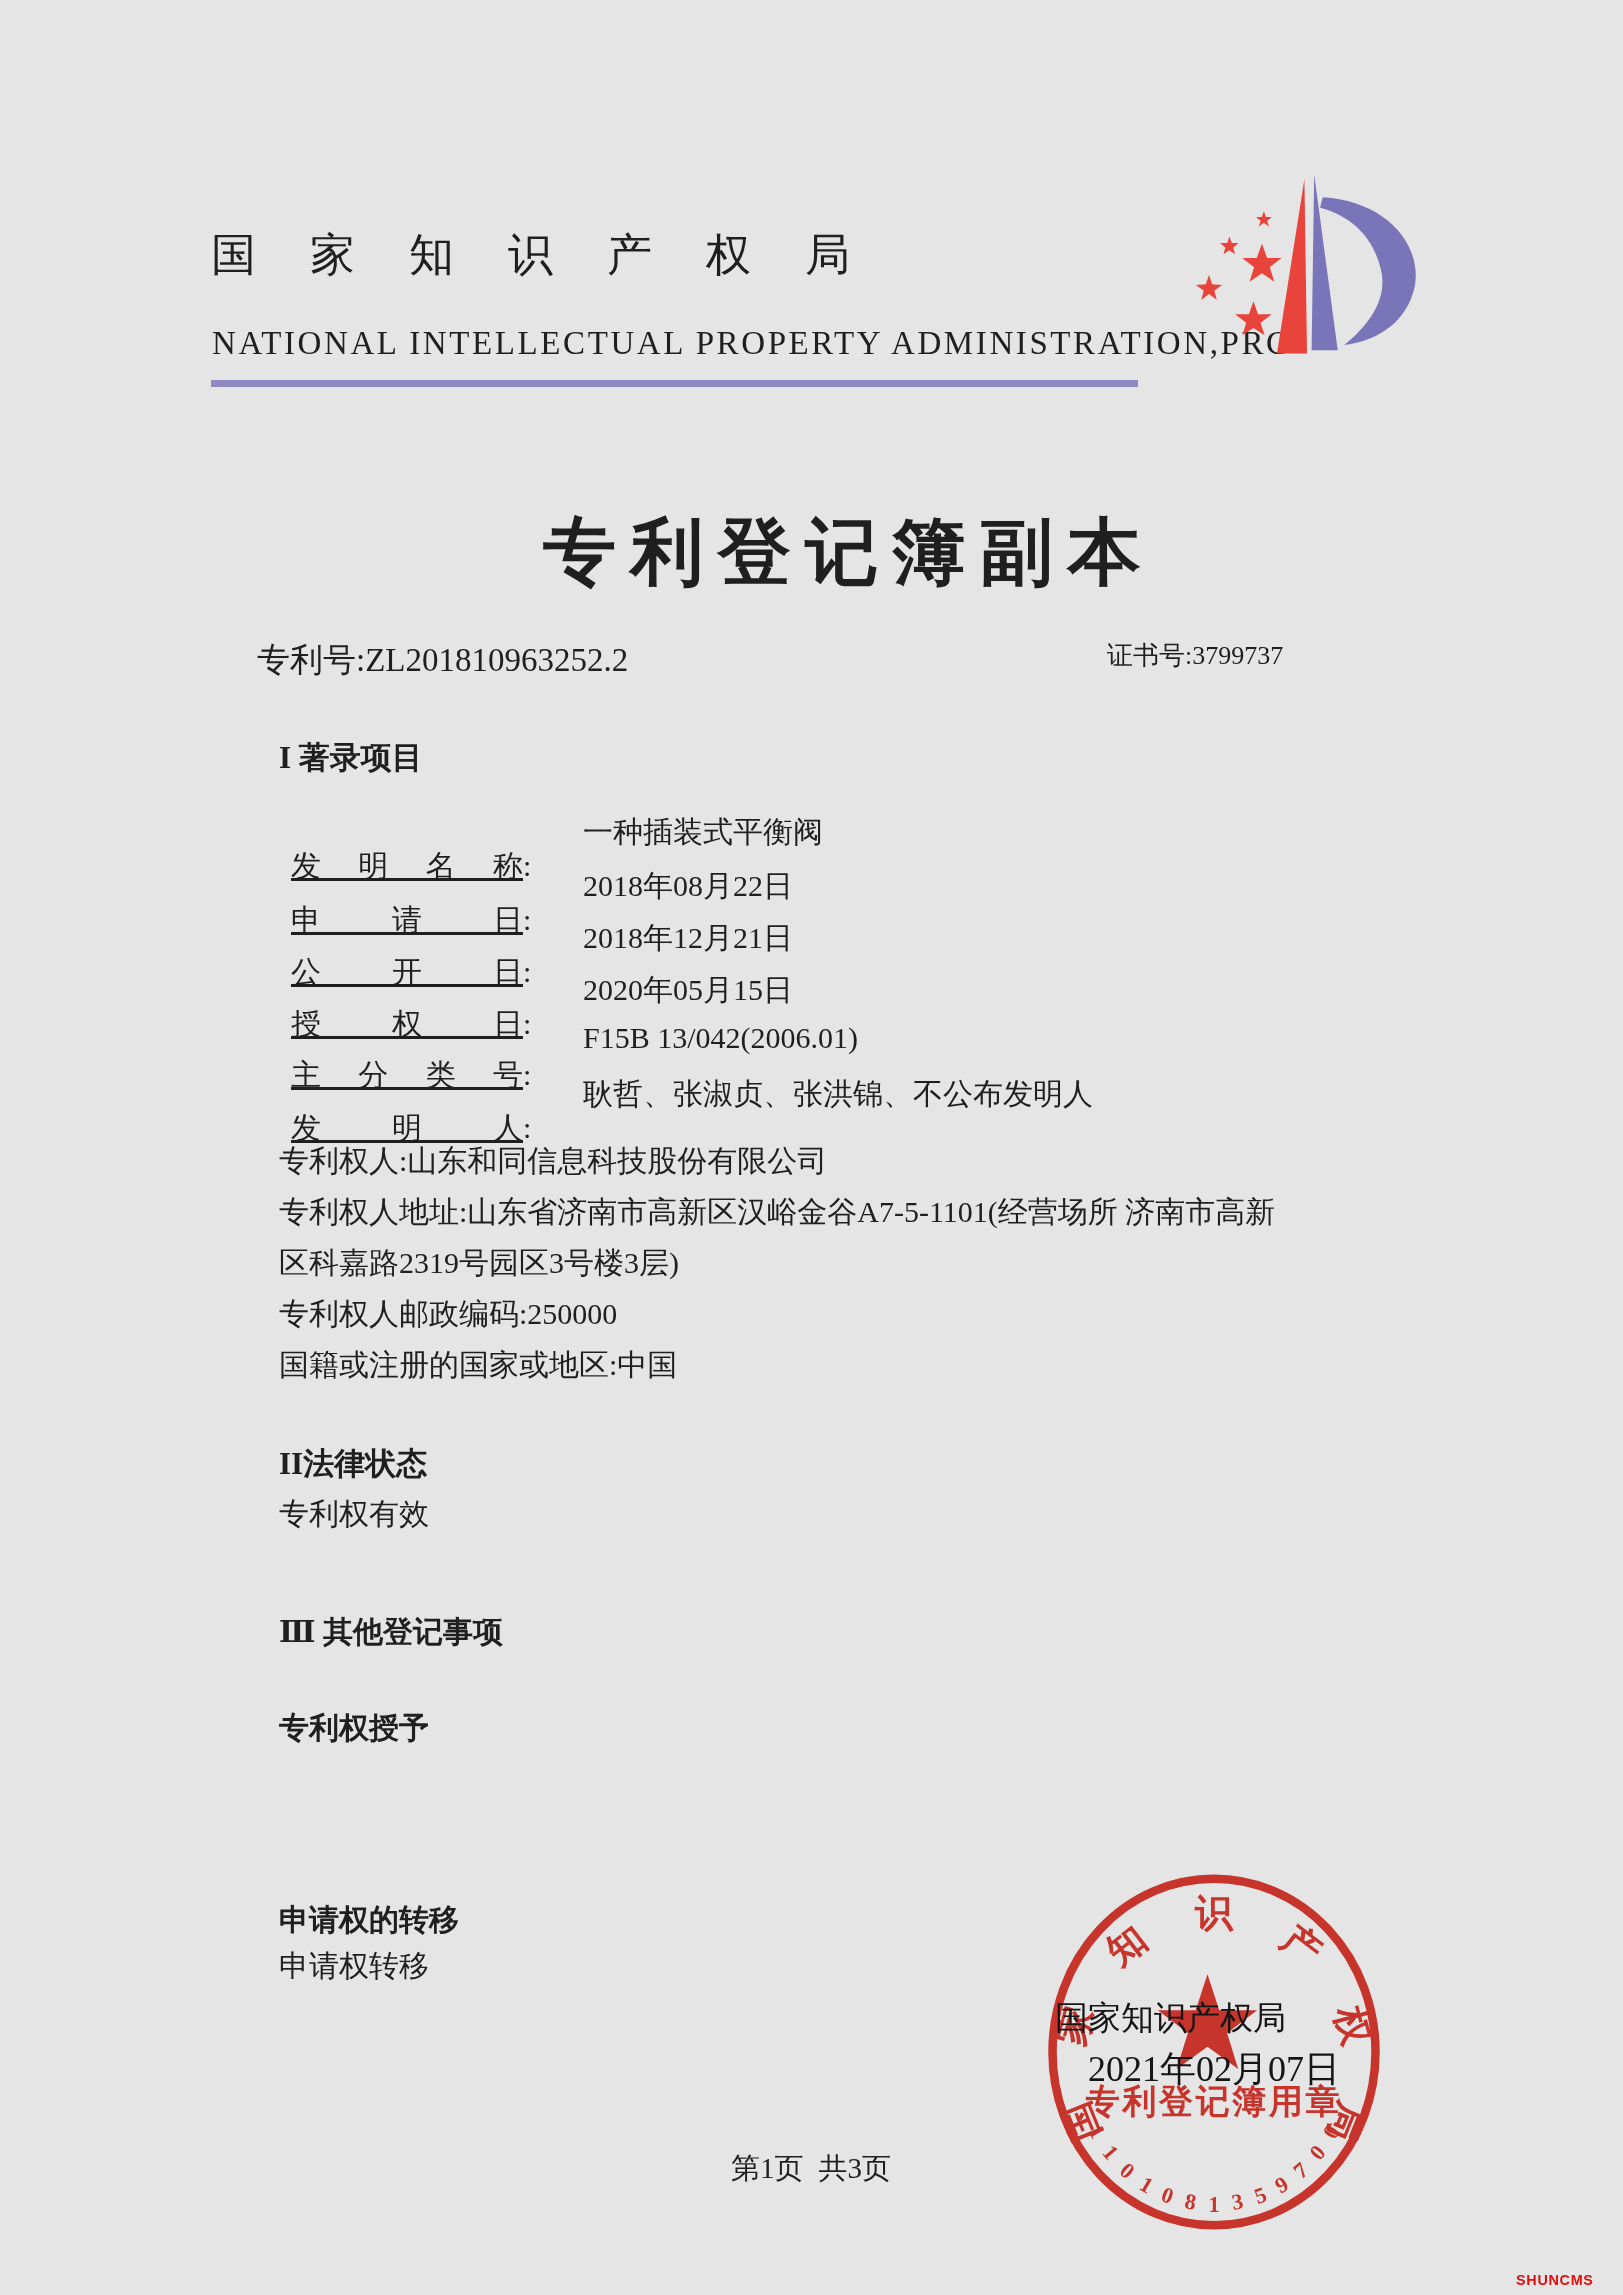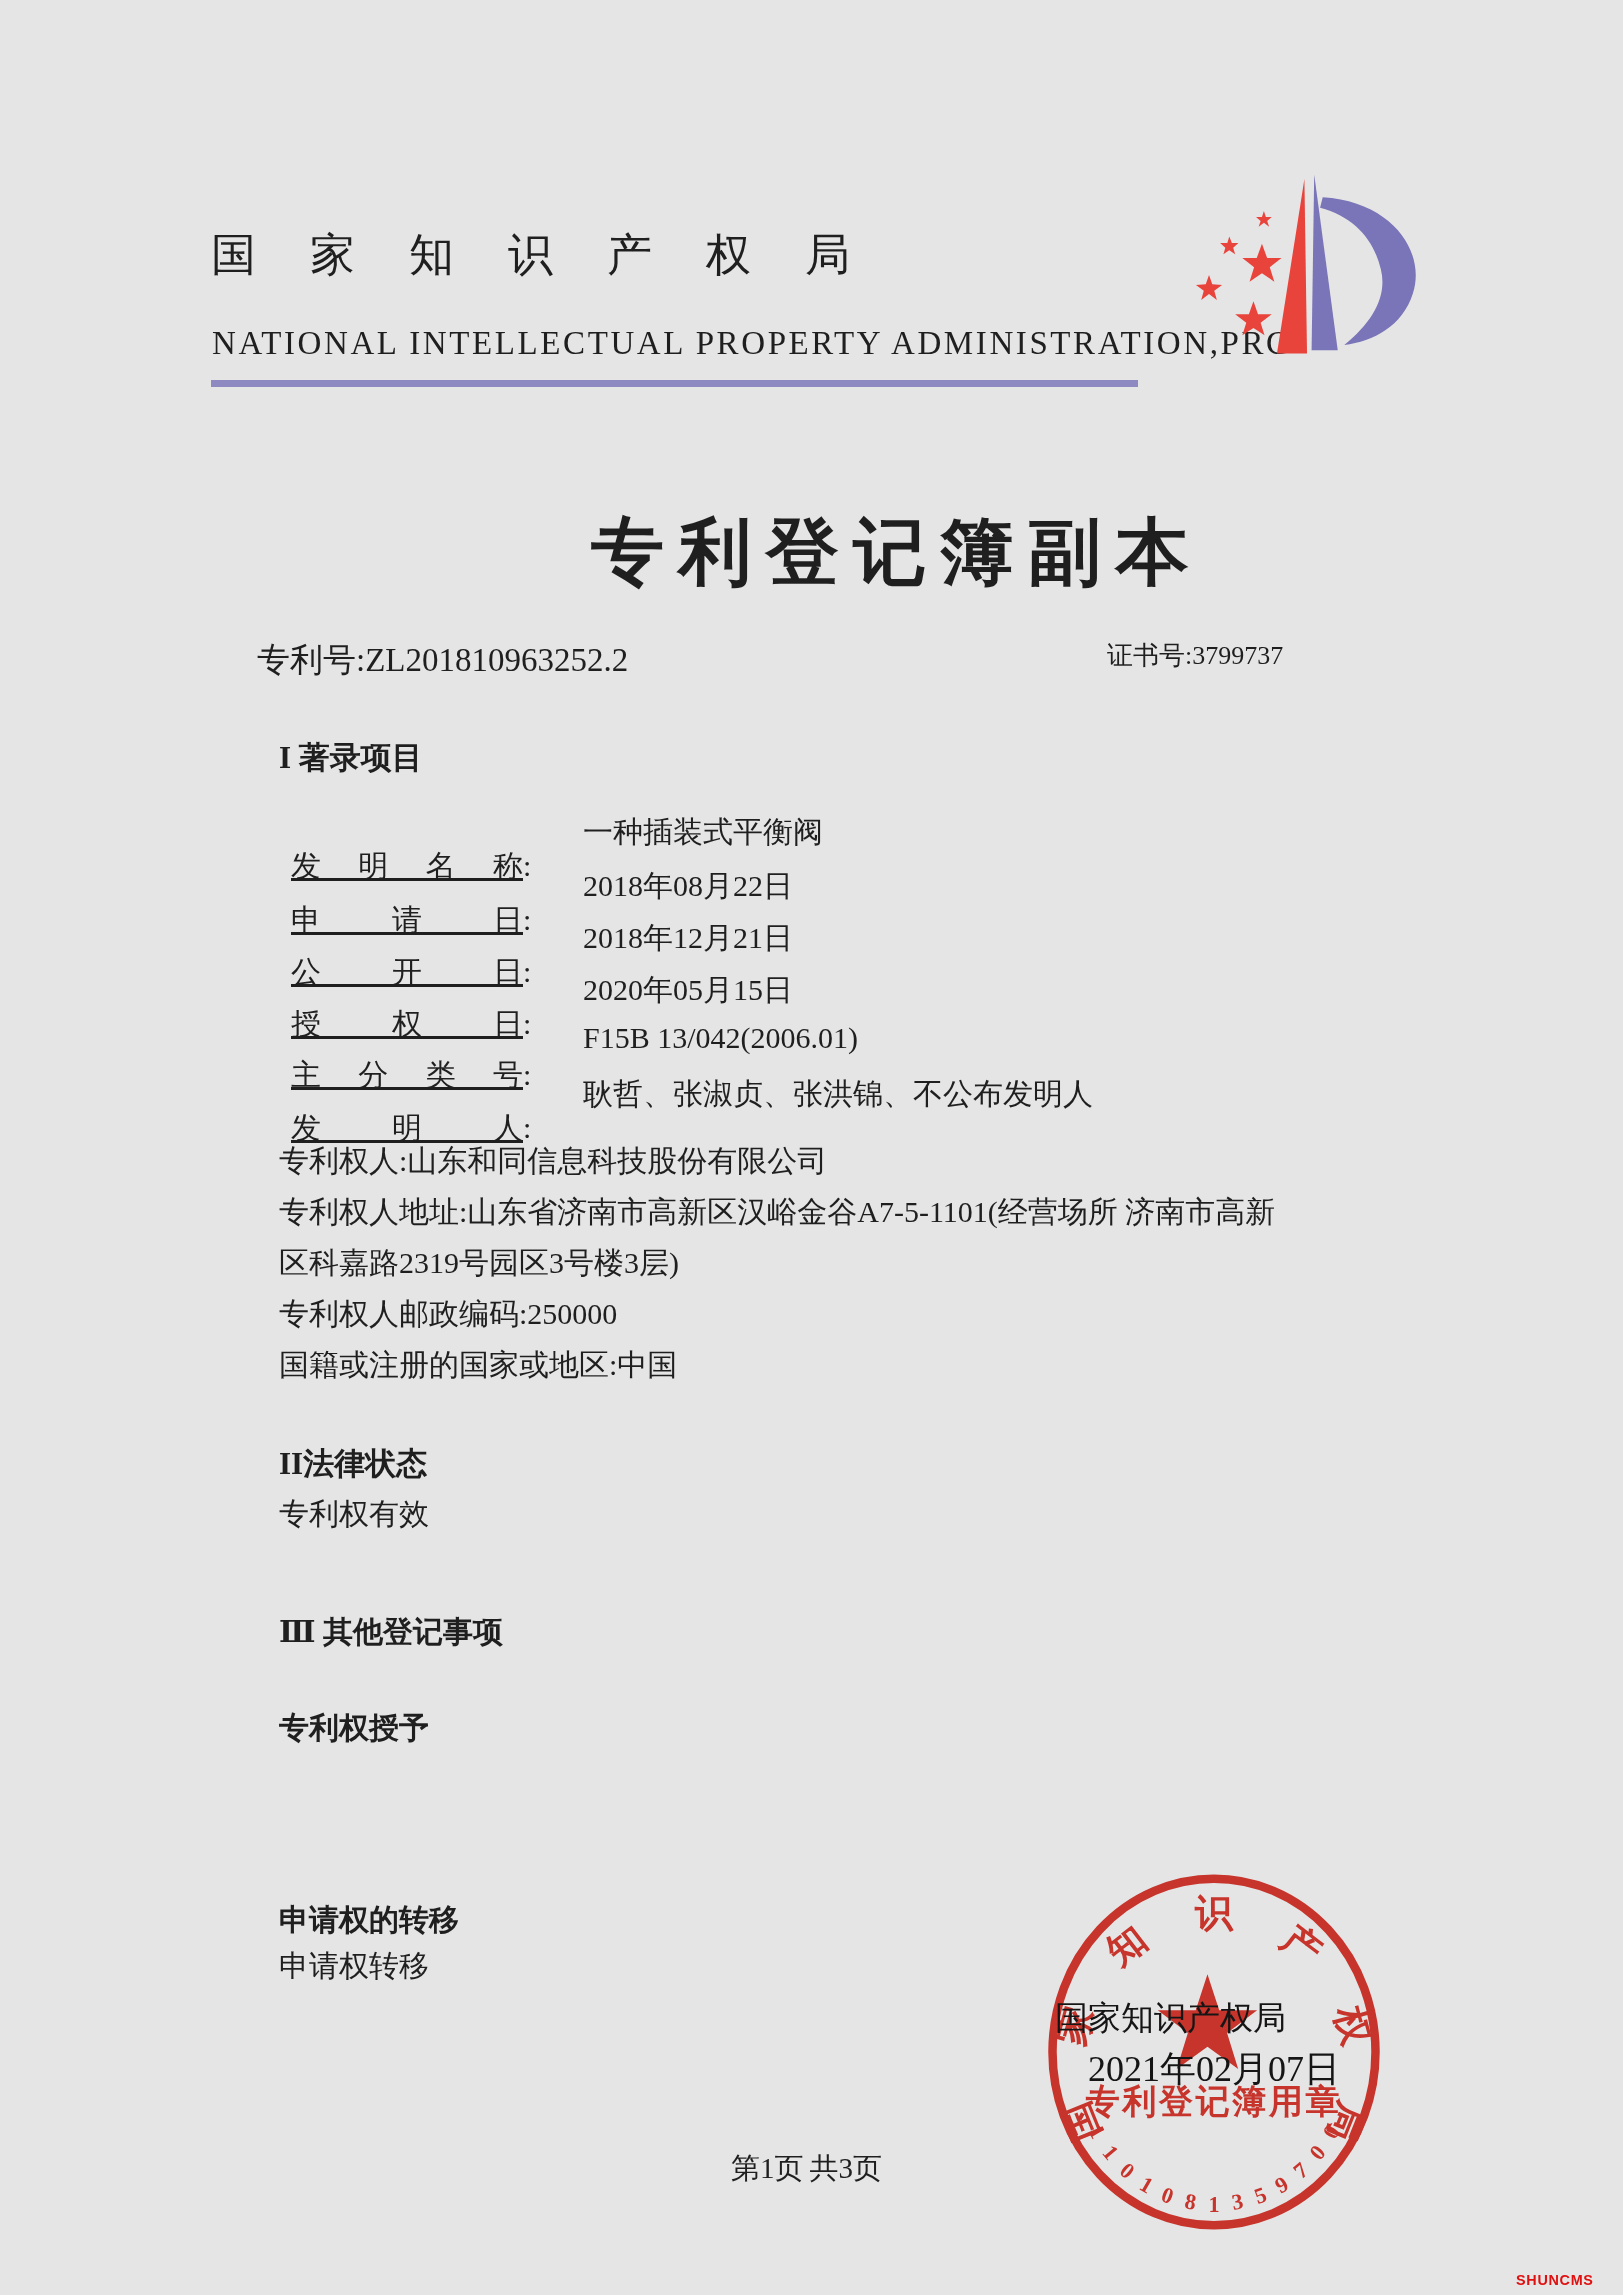--- a/index.html
+++ b/index.html
@@ -8,40 +8,40 @@
     font-family:"Liberation Serif","DejaVu Serif",serif;
   }
   .abs{position:absolute;white-space:pre;}
   .b{font-weight:bold;}
   
   .agency-cn{left:211px;top:225px;font-size:45px;letter-spacing:54px;}
   .agency-en{left:212px;top:325px;font-size:33px;letter-spacing:2.6px;}
   .purple-bar{left:211px;top:380px;width:927px;height:7.2px;}
   .logo{left:1185px;top:166px;width:246px;height:196px;}
   
-  .doc-title{left:543px;top:504px;font-size:73px;letter-spacing:14.4px;font-weight:bold;margin-left:48px;}
+  .doc-title{left:543px;top:504px;font-size:73px;letter-spacing:14.4px;font-weight:bold;}
   .patent-no{left:257px;top:638px;font-size:33px;}
   .cert-no{left:1107px;top:638px;font-size:26px;}
   
   .ln{font-size:30px;}
   .h1{font-size:31px;font-weight:bold;}
   .row{left:261px;}
   .row-label{display:inline-block;width:232px;text-align:justify;text-align-last:justify;text-decoration:underline;}
   .row-value{position:absolute;left:322px;top:0;white-space:pre;}
   .lft{left:279px;}
   
   .seal{left:1044px;top:1870px;width:340px;height:364px;opacity:.93;}
   .seal text{font-family:"Liberation Serif","DejaVu Serif",serif;font-weight:bold;}
   .ring-ch{font-size:58px;}
   .seal-banner{font-size:52px;}
   .seal-digit{font-size:34px;}
   .overlay1{left:1055px;top:1996px;font-size:33px;}
   .overlay2{left:1088px;top:2045px;font-size:36px;text-align:center;}
   
-  .footer{left:731px;top:2149px;font-size:29px;display:flex;gap:6px;}
+  .footer{left:731px;top:2149px;font-size:29px;display:flex;gap:15px;}
   .watermark{left:1516px;top:2272px;font-size:14.4px;font-weight:bold;
     font-family:"Liberation Sans","DejaVu Sans",sans-serif;letter-spacing:0.7px;}
 </style>
 </head>
 <body>
 
 <div id="page" style="background-color: #e5e5e5; color: rgb(31, 31, 31);">
 
   <div class="abs agency-cn">国家知识产权局</div>
   <div class="abs agency-en">NATIONAL INTELLECTUAL PROPERTY ADMINISTRATION,PRC</div>

